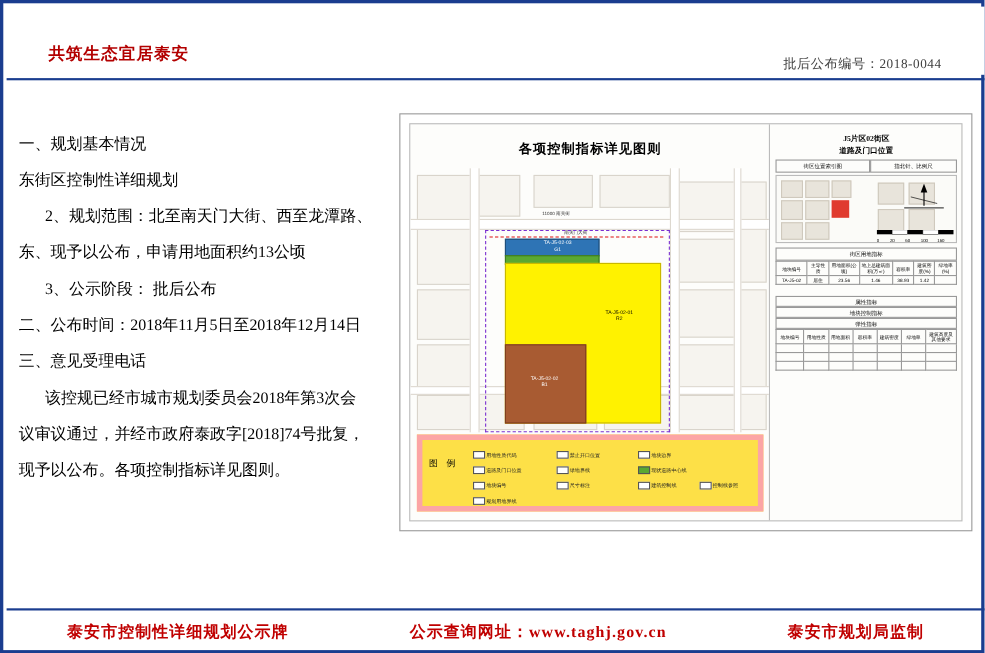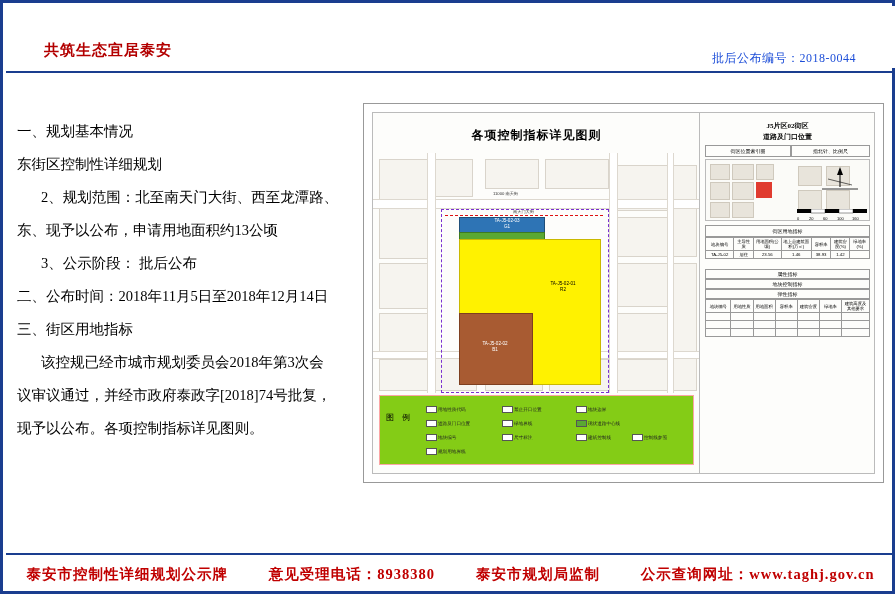--- a/index.html
+++ b/index.html
@@ -38,21 +38,21 @@
     color:#ffffff;
     font-family:"Liberation Serif","DejaVu Serif",serif;
     font-weight:bold;
     font-size:31px;
     letter-spacing:3px;
     display:flex;align-items:center;justify-content:center;
     white-space:nowrap;
   }
   .pub-no{
     position:absolute;left:706px;top:44px;
-    font-size:12px;color:#1d4ed8;
+    font-size:12px;color:#404040;
     font-family:"Liberation Serif","DejaVu Serif",serif;
     letter-spacing:.5px;
   }
   .hdr-rule{
     position:absolute;left:3px;top:68px;width:889px;height:2px;background:#1a3d8f;
   }
   
   .left-col{
     position:absolute;left:14px;top:112px;width:345px;
     font-family:"Liberation Serif","DejaVu Serif",serif;
@@ -102,21 +102,21 @@
   .zlabel{
     position:absolute;font-size:4.6px;color:#000;text-align:center;
     font-family:"Liberation Sans",sans-serif;line-height:6px;
   }
   .zlabel.w{color:#fff;}
   .redline{position:absolute;border-top:1px dashed #d11;}
   .roadlabel{position:absolute;font-size:4.2px;color:#333;}
   
   .legend{
     position:absolute;left:6px;top:282px;width:315px;height:70px;
-    border:1px solid #fca5a5;background:#84cc16;box-sizing:border-box;
+    border:5px solid #fca5a5;background:#fde047;box-sizing:border-box;
   }
   .legend-title{
     position:absolute;left:6px;top:16px;font-size:8px;letter-spacing:3px;
     font-family:"Liberation Serif","DejaVu Serif",serif;
   }
   .lg-item{position:absolute;font-size:4.6px;color:#222;white-space:nowrap;}
   .lg-sw{position:absolute;width:9px;height:5px;border:1px solid #555;}
   
   .map-right{
     position:absolute;left:328px;top:0;width:173px;height:360px;
@@ -161,21 +161,21 @@
   </div>
   <div class="hdr-rule"></div>
 
   <div class="left-col">
     <p class="ind1">一、规划基本情况</p>
     <p class="ind1">东街区控制性详细规划</p>
     <p class="ind2">2、规划范围：北至南天门大街、西至龙潭路、</p>
     <p class="ind1">东、现予以公布，申请用地面积约13公顷</p>
     <p class="ind2">3、公示阶段： 批后公布</p>
     <p class="ind1">二、公布时间：2018年11月5日至2018年12月14日</p>
-    <p class="ind1">三、街区用地指标</p>
+    <p class="ind1">三、意见受理电话</p>
     <p class="ind2">该控规已经市城市规划委员会2018年第3次会</p>
     <p class="ind1">议审议通过，并经市政府泰政字[2018]74号批复，</p>
     <p class="ind1">现予以公布。各项控制指标详见图则。</p>
   </div>
 
   <div class="map-panel">
     <div class="map-inner">
 
       <div class="map-left">
         <div class="map-title">各项控制指标详见图则</div>
@@ -382,18 +382,17 @@
         </tbody>
           </table>
       </div>
 
     </div>
   </div>
 
   <div class="footer-rule"></div>
   <div class="footer">
     <span>泰安市控制性详细规划公示牌</span>
-    <span>意见受理电话：8938380</span>
+    <span>公示查询网址：www.taghj.gov.cn</span>
     <span>泰安市规划局监制</span>
-    <span>公示查询网址：www.taghj.gov.cn</span>
   </div>
 
 </div>
 
 </body></html>

